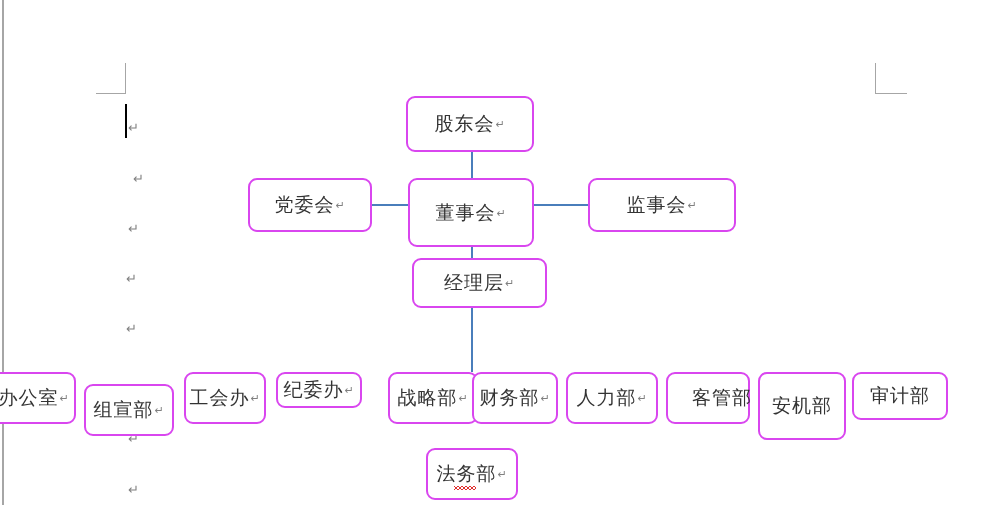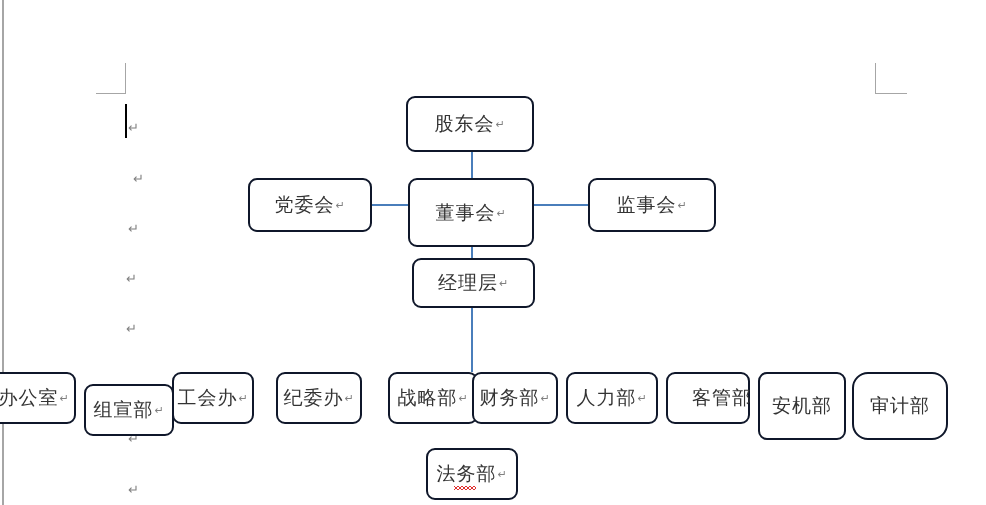--- a/index.html
+++ b/index.html
@@ -57,21 +57,21 @@
     position: absolute;
     background: #4a7ebb;
   }
   .conn.v { width: 2px; }
   .conn.h { height: 2px; }
 
   
   .box {
     position: absolute;
     box-sizing: border-box;
-    border: 2px solid #0f172a;
+    border: 2px solid #d946ef;
     border-radius: 9px;
     background: #ffffff;
     display: flex;
     align-items: center;
     justify-content: center;
     color: #333333;
     font-size: 19px;
     letter-spacing: 1px;
     white-space: nowrap;
   }
@@ -146,51 +146,51 @@
           <span>党委会</span>
           <span class="pmk">↵</span>
         </span>
       </div>
       <div class="box" style="left: 408px; top: 178px; width: 126px; height: 69px;">
         <span class="label-wrap">
           <span>董事会</span>
           <span class="pmk">↵</span>
         </span>
       </div>
-      <div class="box" style="left: 588px; top: 178px; width: 128px; height: 54px;">
+      <div class="box" style="left: 588px; top: 178px; width: 148px; height: 54px;">
         <span class="label-wrap">
           <span>监事会</span>
           <span class="pmk">↵</span>
         </span>
       </div>
-      <div class="box" style="left: 412px; top: 258px; width: 123px; height: 50px;">
+      <div class="box" style="left: 412px; top: 258px; width: 135px; height: 50px;">
         <span class="label-wrap">
           <span>经理层</span>
           <span class="pmk">↵</span>
         </span>
       </div>
       <div class="box" style="left: -8px; top: 372px; width: 84px; height: 52px;">
         <span class="label-wrap">
           <span>办公室</span>
           <span class="pmk">↵</span>
         </span>
       </div>
       <div class="box" style="left: 84px; top: 384px; width: 90px; height: 52px;">
         <span class="label-wrap">
           <span>组宣部</span>
           <span class="pmk">↵</span>
         </span>
       </div>
-      <div class="box" style="left: 172px; top: 372px; width: 82px; height: 52px;">
+      <div class="box" style="left: 184px; top: 372px; width: 82px; height: 52px;">
         <span class="label-wrap">
           <span>工会办</span>
           <span class="pmk">↵</span>
         </span>
       </div>
-      <div class="box" style="left: 276px; top: 372px; width: 86px; height: 52px;">
+      <div class="box" style="left: 276px; top: 372px; width: 86px; height: 36px;">
         <span class="label-wrap">
           <span>纪委办</span>
           <span class="pmk">↵</span>
         </span>
       </div>
       <div class="box" style="left: 388px; top: 372px; width: 90px; height: 52px;">
         <span class="label-wrap">
           <span>战略部</span>
           <span class="pmk">↵</span>
         </span>
@@ -210,21 +210,21 @@
       <div class="box" style="left: 666px; top: 372px; width: 84px; height: 52px; padding-left: 28px;">
         <span class="label-wrap">
           <span>客管部</span>
         </span>
       </div>
       <div class="box" style="left: 758px; top: 372px; width: 88px; height: 68px;">
         <span class="label-wrap">
           <span>安机部</span>
         </span>
       </div>
-      <div class="box" style="left: 852px; top: 372px; width: 96px; height: 68px; border-radius: 16px;">
+      <div class="box" style="left: 852px; top: 372px; width: 96px; height: 48px;">
         <span class="label-wrap">
           <span>审计部</span>
         </span>
       </div>
       <div class="box" style="left: 426px; top: 448px; width: 92px; height: 52px; justify-content: center;">
         <span class="label-wrap">
           <span>法务部</span>
           <span class="squiggle"></span>
           <span class="pmk">↵</span>
         </span>

